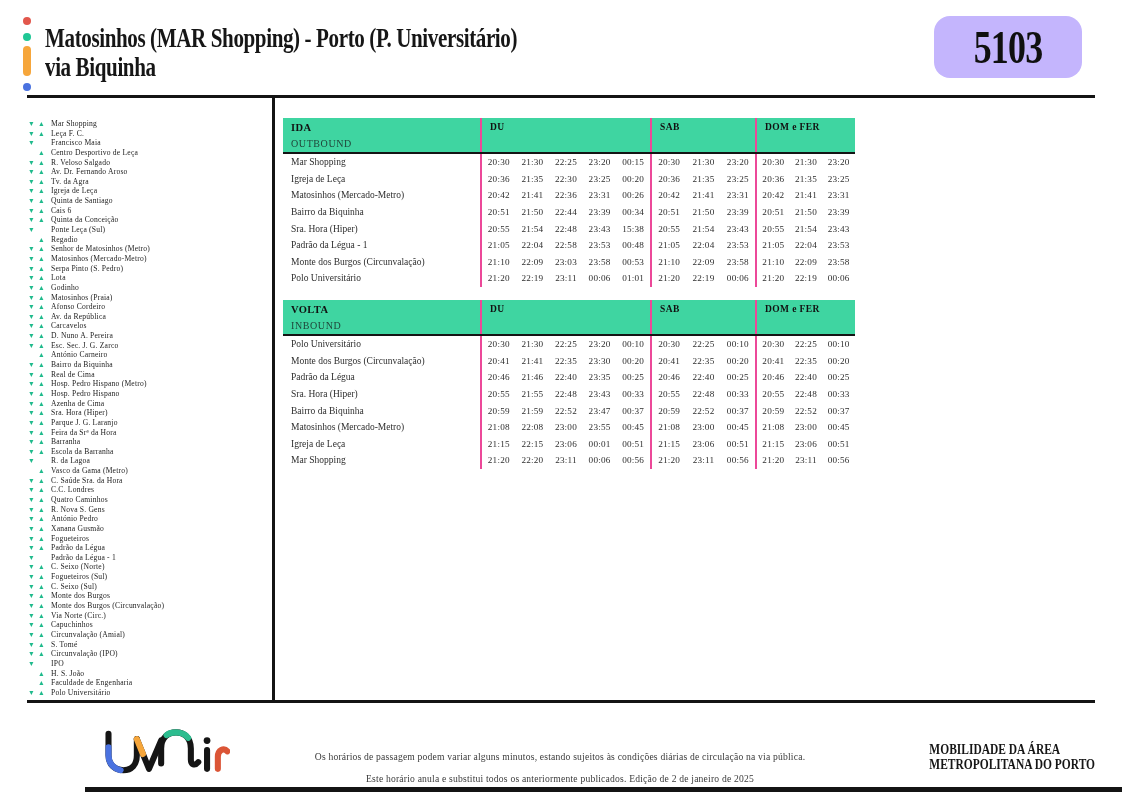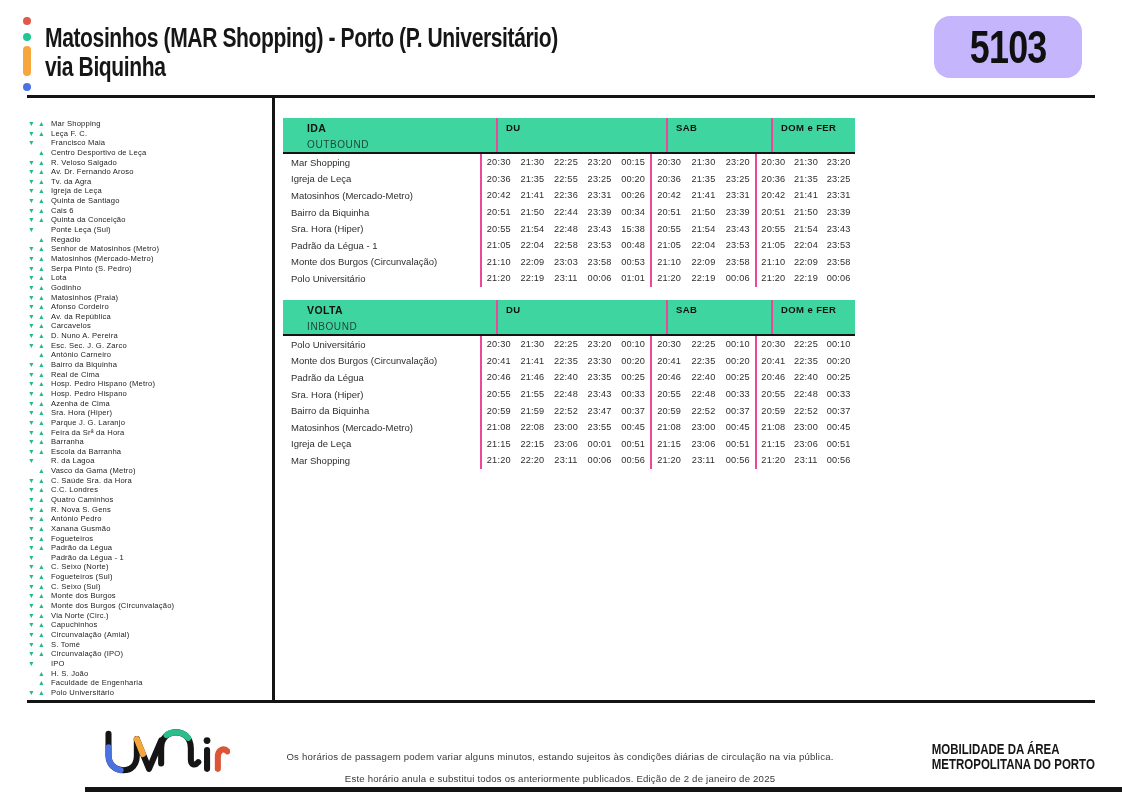--- a/index.html
+++ b/index.html
@@ -1,19 +1,19 @@
 <!DOCTYPE html>
 <html><head>
 <meta charset="utf-8">
 <style>
   * { margin:0; padding:0; box-sizing:border-box; }
   html,body { background:#ffffff; }
   .page {
     position:relative; width:1122px; height:793px; overflow:hidden;
-    background:#ffffff; font-family:Liberation Sans, sans-serif; color:#1c1c1c;
+    background:#ffffff; font-family:Liberation Serif, serif; color:#1c1c1c;
   }
   
   .dots { position:absolute; left:23px; top:14px; width:9px; }
   .dot { width:8px; height:8px; border-radius:50%; position:absolute; left:0; }
   .dot.red    { top:3px; }
   .dot.teal   { top:19px; }
   .dot.blue   { top:69px; }
   .bar.orange { position:absolute; left:0; top:32px; width:8px; height:30px; border-radius:4px; }
   .title-block { position:absolute; left:45px; top:24px; }
   .title-line { display:block; font-weight:700; font-size:27px; line-height:29px; color:#161616;
@@ -28,21 +28,21 @@
   
   .stops { position:absolute; left:28px; top:119px; width:238px; }
   .stop-row { display:flex; align-items:center; height:9.65px; font-size:7.6px; line-height:9.65px;
               letter-spacing:0.2px; color:#1c1c1c; white-space:nowrap; }
   .tri { width:10px; font-size:6.8px; text-align:left; flex:0 0 10px; }
   .stop-nm { margin-left:3px; }
   
   .tt { position:absolute; left:283px; width:572px; }
   .tt-ida { top:118px; }
   .tt-volta { top:300px; }
-  .t-header { display:flex; height:36px; border-bottom:2px solid #141414;padding-left:16px; }
+  .t-header { display:flex; height:36px; border-bottom:2px solid #141414; }
   .t-hcell { padding:4px 0 0 8px; }
   .t-title { font-weight:700; font-size:10.5px; color:#111; letter-spacing:0.4px; }
   .t-subtitle { font-size:10px; color:#20453a; letter-spacing:0.6px; margin-top:5px; }
   .t-glabel { font-weight:700; font-size:9.5px; color:#111; letter-spacing:0.4px; }
   .col-stop { width:197px; flex:0 0 197px; }
   .gcol-0 { width:170px; flex:0 0 170px; }
   .gcol-1 { width:105px; flex:0 0 105px; }
   .gcol-2 { width:100px; flex:0 0 100px; }
   .gsep { border-left:2px solid #ec4899; }
   .t-row { display:flex; height:16.6px; align-items:center; }
@@ -419,21 +419,21 @@
           <span class="t-time">20:30</span>
           <span class="t-time">21:30</span>
           <span class="t-time">23:20</span>
         </div>
       </div>
       <div class="t-row">
         <div class="t-stop col-stop">Igreja de Leça</div>
         <div class="t-times gsep gcol-0">
           <span class="t-time">20:36</span>
           <span class="t-time">21:35</span>
-          <span class="t-time">22:55</span>
+          <span class="t-time">22:30</span>
           <span class="t-time">23:25</span>
           <span class="t-time">00:20</span>
         </div>
         <div class="t-times gsep gcol-1">
           <span class="t-time">20:36</span>
           <span class="t-time">21:35</span>
           <span class="t-time">23:25</span>
         </div>
         <div class="t-times gsep gcol-2">
           <span class="t-time">20:36</span>

